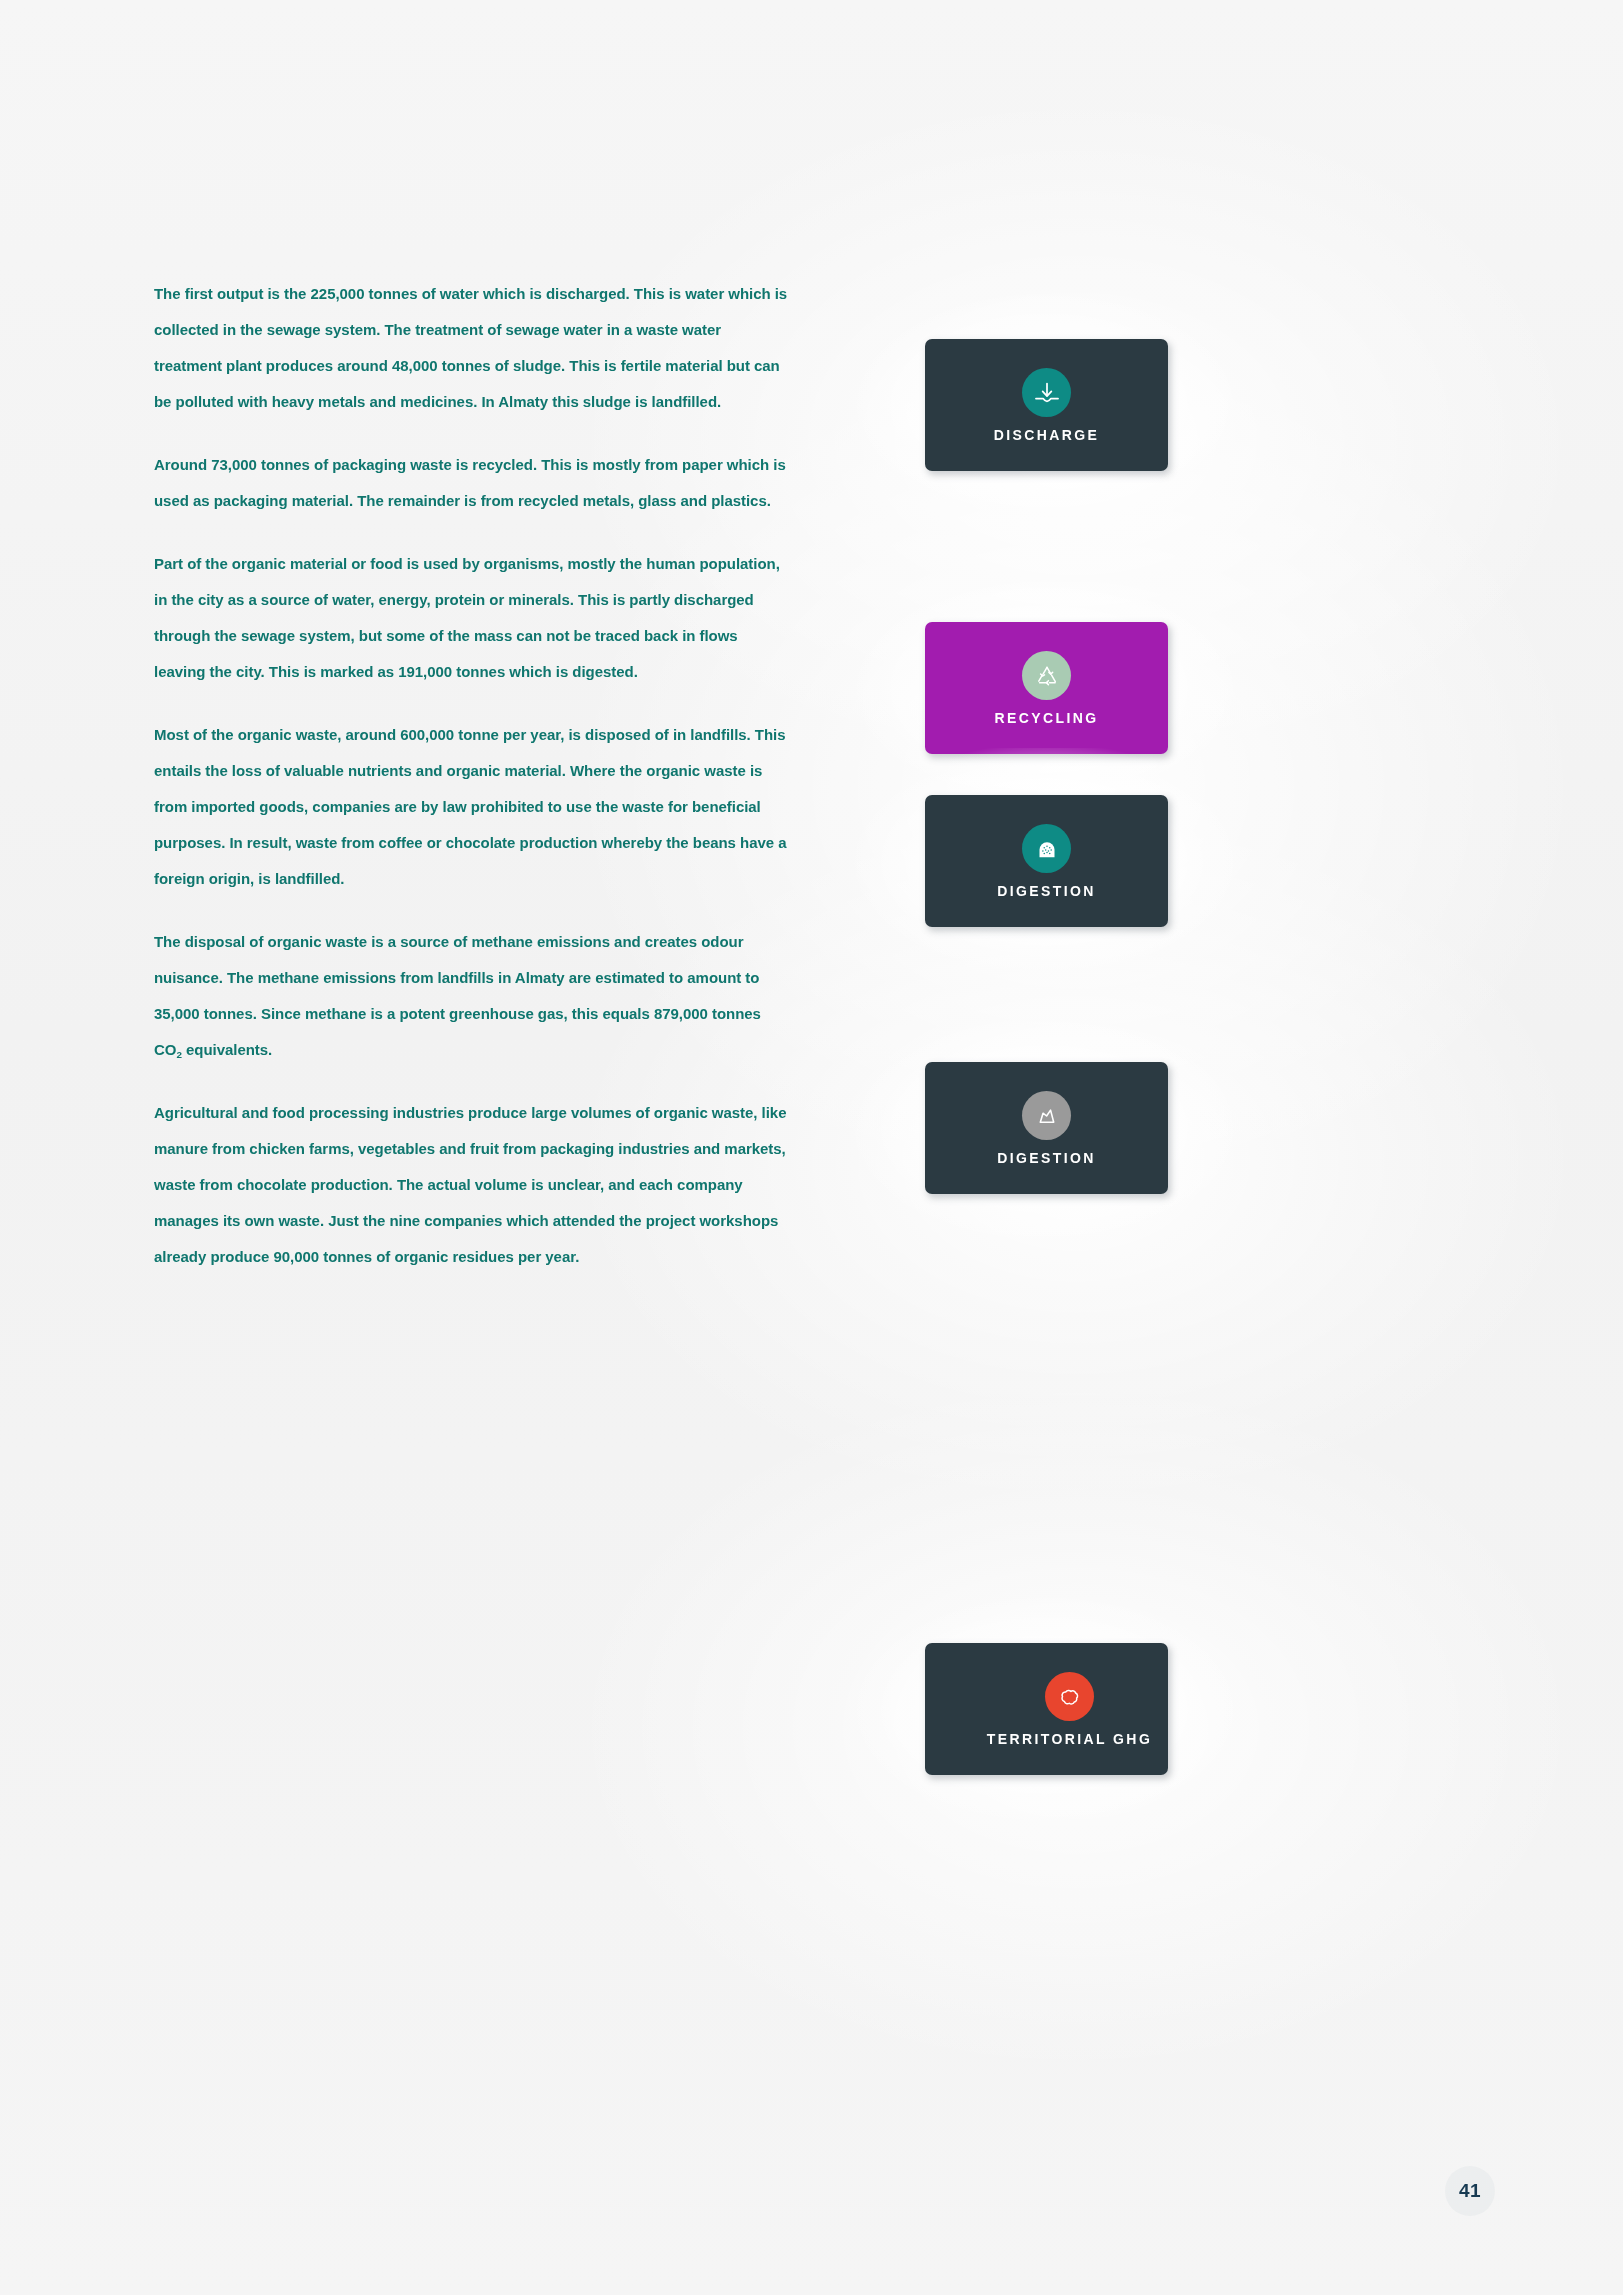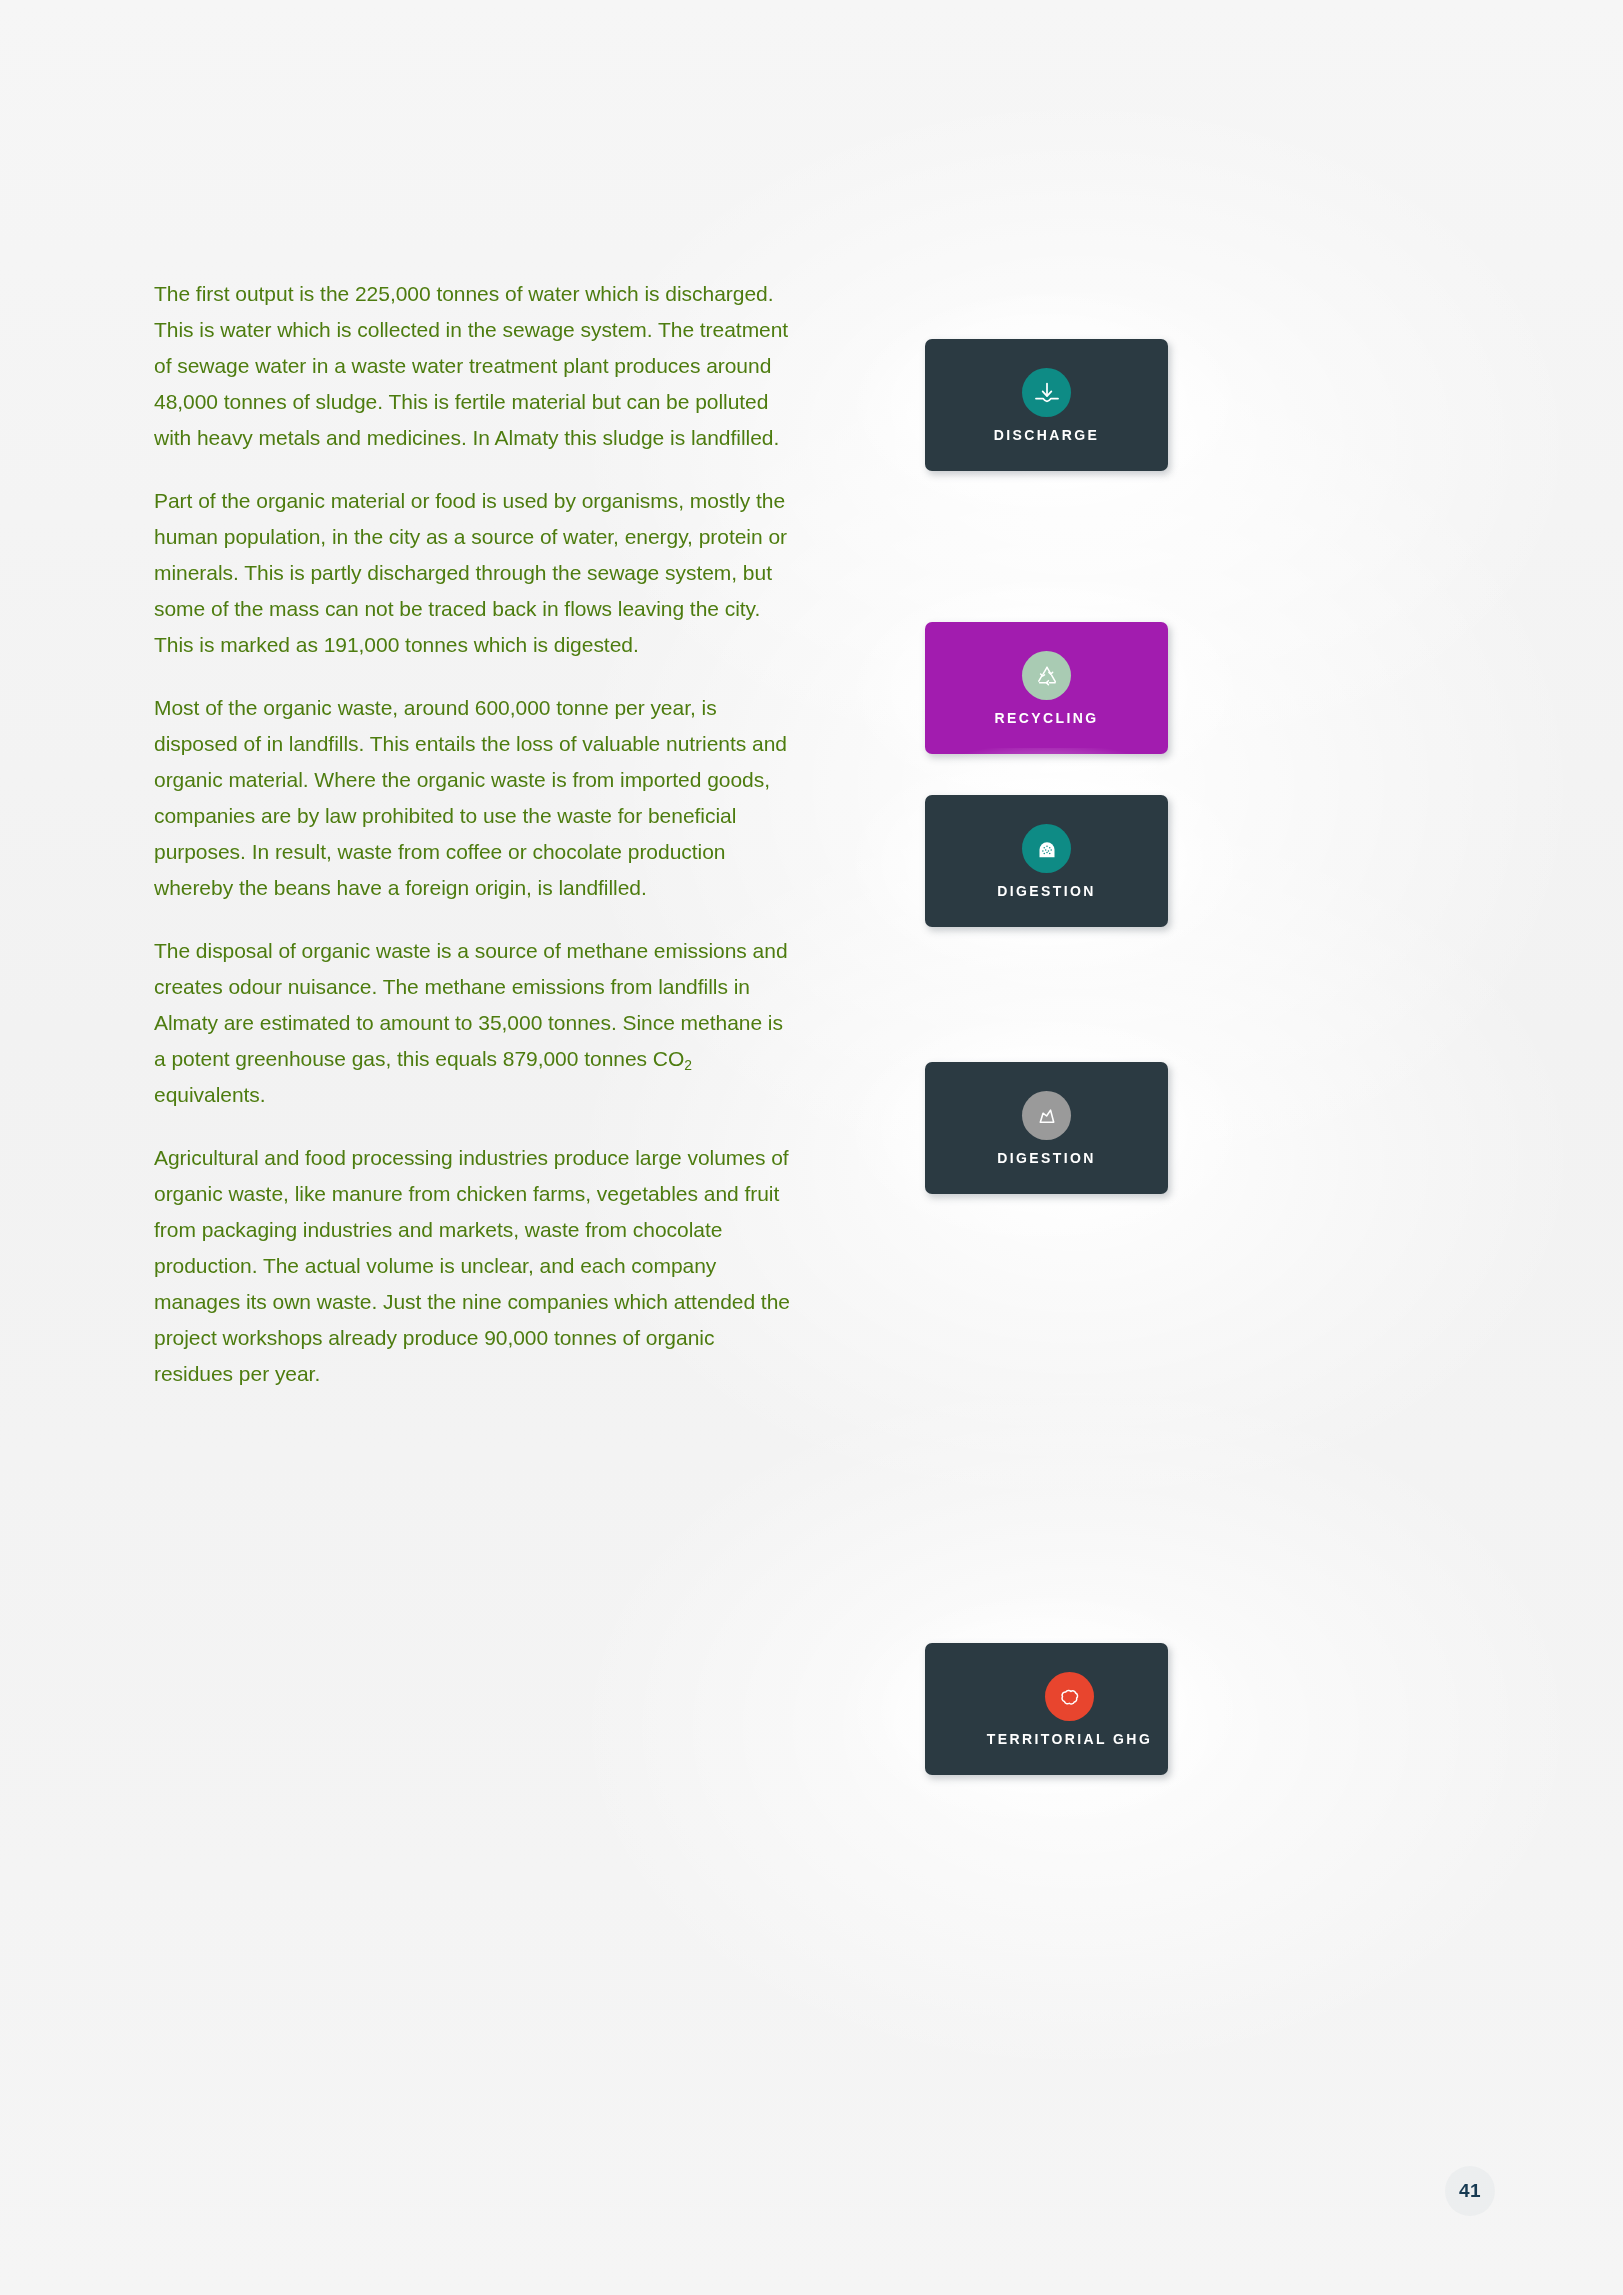--- a/index.html
+++ b/index.html
@@ -39,25 +39,25 @@
   .section-heading {
     font-size: 23.6px;
     font-weight: bold;
     color: #222d35;
     letter-spacing: 0.2px;
     margin: 0 0 20.4px 0;
     line-height: 1.1;
   }
 
   .para {
-    font-size: 21px;
+    font-size: 15px;
     line-height: 36px;
-    color: #4d7c0f;
+    color: #0f766e;
     margin: 0 0 27px 0;
-    font-weight: 400;
+    font-weight: 700;
     letter-spacing: -0.04px;
   }
   .para:last-child { margin-bottom: 16px; }
 
   .para sub {
     font-size: 0.66em;
     vertical-align: -0.28em;
     line-height: 0;
   }
 
@@ -141,20 +141,21 @@
 </style>
 </head>
 <body style="background: rgb(244, 244, 244);">
 
 <div class="page-sheen"></div>
 
 <div class="text-col">
 
 
   <p class="para">The first output is the 225,000 tonnes of water which is discharged. This is water which is collected in the sewage system. The treatment of sewage water in a waste water treatment plant produces around 48,000 tonnes of sludge. This is fertile material but can be polluted with heavy metals and medicines. In Almaty this sludge is landfilled.</p>
+  <p class="para">Around 73,000 tonnes of packaging waste is recycled. This is mostly from paper which is used as packaging material. The remainder is from recycled metals, glass and plastics.</p>
   <p class="para">Part of the organic material or food is used by organisms, mostly the human population, in the city as a source of water, energy, protein or minerals. This is partly discharged through the sewage system, but some of the mass can not be traced back in flows leaving the city. This is marked as 191,000 tonnes which is digested.</p>
   <p class="para">Most of the organic waste, around 600,000 tonne per year, is disposed of in landfills. This entails the loss of valuable nutrients and organic material. Where the organic waste is from imported goods, companies are by law prohibited to use the waste for beneficial purposes. In result, waste from coffee or chocolate production whereby the beans have a foreign origin, is landfilled.</p>
 
   <p class="para"><span>The disposal of organic waste is a source of methane emissions and creates odour nuisance. The methane emissions from landfills in Almaty are estimated to amount to 35,000 tonnes. Since methane is a potent greenhouse gas, this equals 879,000 tonnes CO</span><sub>2</sub><span> equivalents.</span></p>
 
   <p class="para">Agricultural and food processing industries produce large volumes of organic waste, like manure from chicken farms, vegetables and fruit from packaging industries and markets, waste from chocolate production. The actual volume is unclear, and each company manages its own waste. Just the nine companies which attended the project workshops already produce 90,000 tonnes of organic residues per year.</p>
 </div>
 
 <div class="card-col">
 

